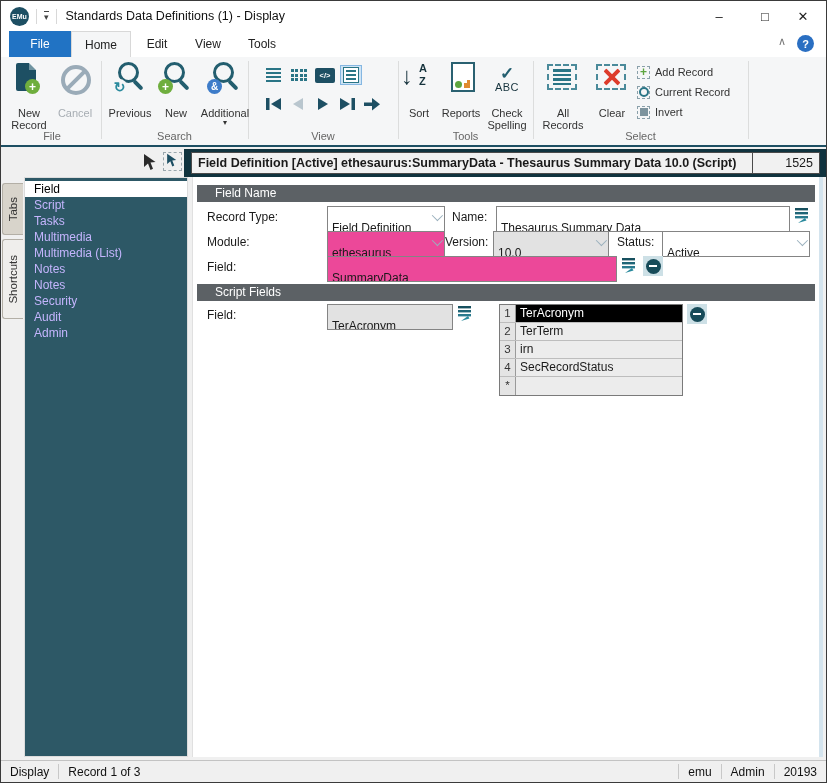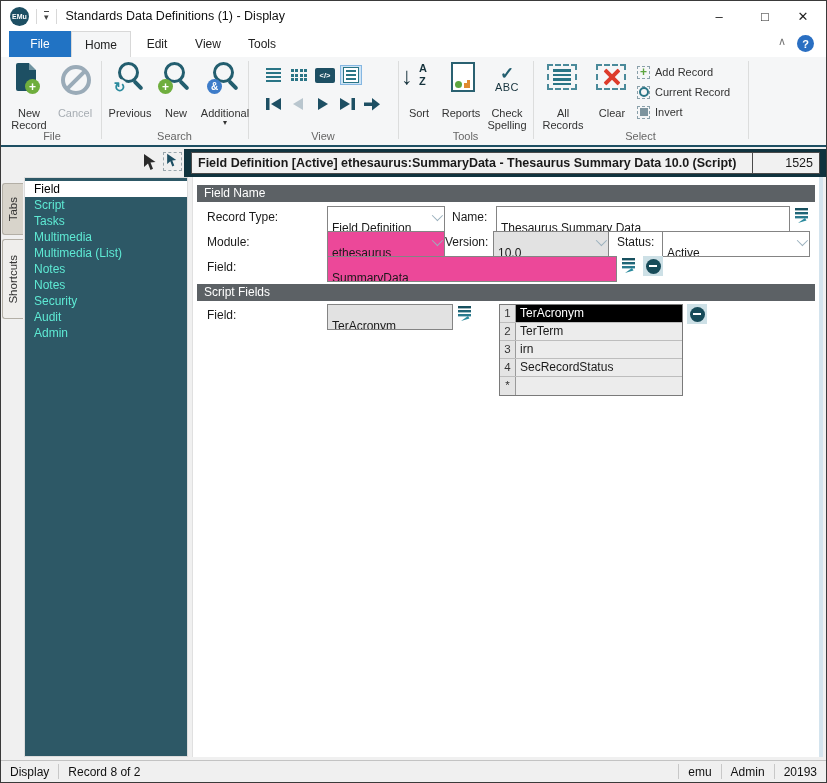--- a/index.html
+++ b/index.html
@@ -92,27 +92,27 @@
   .banner-count { position:absolute; right:6px; top:3px; width:54px; height:20px; background:#f1f1f1; border:1px solid #4a4a4a;
                   font-size:12.5px; line-height:20px; text-align:right; padding:0 6px; }
   
   .vtab { position:absolute; left:1px; width:21px; box-sizing:border-box; border:1px solid #b3afa6; border-right:none;
           border-radius:3px 0 0 3px; display:flex; align-items:center; justify-content:center; }
   .vtab span { writing-mode:vertical-rl; transform:rotate(180deg); font-size:11.5px; color:#333; }
   .vtab.tabs { top:182px; height:52px; background:#d8d4cb; }
   .vtab.shortcuts { top:238px; height:80px; background:#efeeec; }
   .sidepanel { position:absolute; left:23px; top:176px; width:164px; height:580px; box-sizing:border-box;
                background:#2d5866; border:1px solid #dcdcdc; padding-top:3px; }
-  .sideitem { height:16px; line-height:16px; padding-left:9px; color:#5eead4; font-size:12px; white-space:nowrap; }
+  .sideitem { height:16px; line-height:16px; padding-left:9px; color:#c4b5fd; font-size:12px; white-space:nowrap; }
   .sideitem.selected { background:#ffffff; color:#000; }
   
   .main { position:absolute; left:191px; top:176px; width:627px; height:580px; background:#ffffff; border-left:1px solid #e0e0e0; }
   .main-edge { position:absolute; left:818px; top:176px; width:4px; height:580px; background:#d4e4ee; }
   .sechdr { position:absolute; left:4px; width:618px; height:17px; background:#5c6165; color:#fff; font-size:12px;
-            line-height:17px; padding-left:7px; box-sizing:border-box; }
+            line-height:17px; padding-left:18px; box-sizing:border-box; }
   .flabel { position:absolute; font-size:12px; color:#1a1a1a; }
   .fld { position:absolute; height:20px; box-sizing:border-box; border:1px solid #848484; background:#fff;
          font-size:12px; line-height:18px; padding:12px 4px; white-space:nowrap; overflow:hidden; }
   .fld.ro { background:#ec4899; }
   .fld.ro2 { background:#e2e2e2; }
   .combo { padding-right:16px; }
   .combo .chev { position:absolute; right:4px; top:6px; width:7px; height:7px; border-right:1.5px solid #9ab0bd;
                  border-bottom:1.5px solid #9ab0bd; transform:rotate(45deg) translateY(-2px); }
   .lookup { position:absolute; width:20px; height:20px; }
   .minusbtn { position:absolute; width:20px; height:20px; background:#cde0e6; display:flex; align-items:center; justify-content:center; }
@@ -466,21 +466,21 @@
       <div class="circ">
           <div class="bar"></div>
         </div>
     </div>
   </div>
   <div class="main-edge"></div>
 
   <div class="statusbar">
     <div class="sb-cell">Display</div>
     <div class="sb-div"></div>
-    <div class="sb-cell">Record 8 of 2</div>
+    <div class="sb-cell">Record 1 of 3</div>
     <div class="sb-spacer"></div>
     <div class="sb-div"></div>
     <div class="sb-cell">emu</div>
     <div class="sb-div"></div>
     <div class="sb-cell">Admin</div>
     <div class="sb-div"></div>
     <div class="sb-cell">20193</div>
   </div>
 
 </div>

